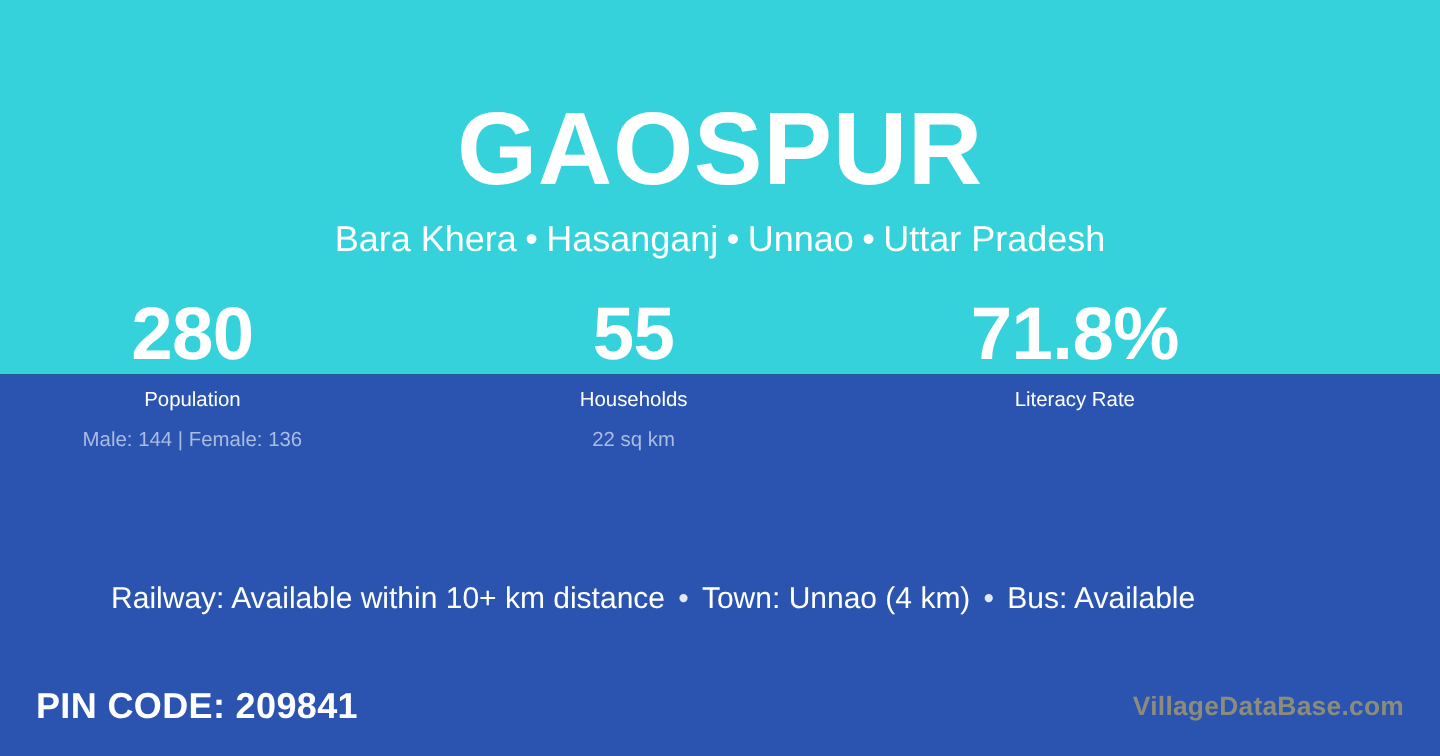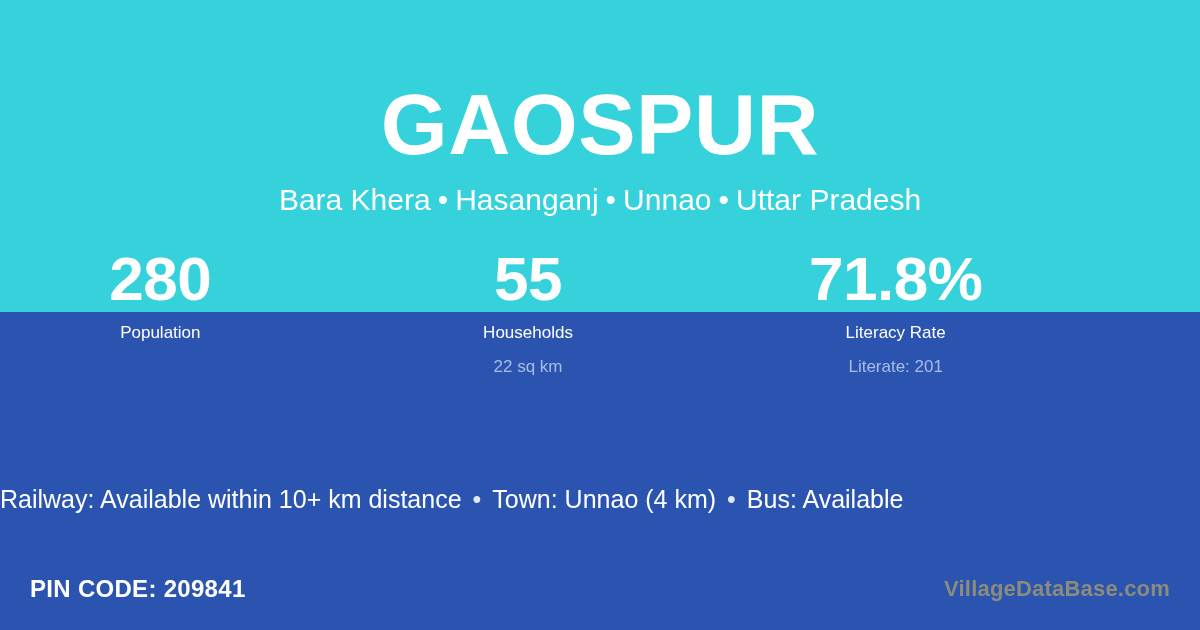--- a/index.html
+++ b/index.html
@@ -110,21 +110,21 @@
     font-weight: normal;
     color: #A9BDE2;
   }
 
   
   #amenities-line {
     position: absolute;
     left: 0;
     top: 483px;
     width: 996px;
-    text-align: left;
+    text-align: right;
     font-size: 25px;
     line-height: 32px;
     color: #ffffff;
     white-space: nowrap;
     z-index: 3;
   }
   #amenities-line .sep {
     padding: 0 11px;
     color: #E2E8F5;
   }
@@ -135,21 +135,21 @@
     left: 0;
     top: 573px;
     width: 1200px;
     height: 45px;
     z-index: 3;
   }
   #pin-code {
     position: absolute;
     left: 30px;
     top: 0;
-    font-size: 24px;
+    font-size: 30px;
     line-height: 32px;
     font-weight: bold;
     color: #ffffff;
     letter-spacing: 0.3px;
     text-align: center;
   }
   #site-brand {
     position: absolute;
     right: 30px;
     top: 2px;
@@ -174,32 +174,32 @@
     <div id="village-location">
       <span>Bara Khera</span><span class="sep">•</span><span>Hasanganj</span><span class="sep">•</span><span>Unnao</span><span class="sep">•</span><span>Uttar Pradesh</span>
     </div>
   </div>
 
   <div id="stats-row">
 
     <div class="stat-block">
       <div class="stat-value">280</div>
       <div class="stat-label">Population</div>
+      <div class="stat-detail">Male: 144 | Female: 136</div>
     </div>
 
     <div class="stat-block">
       <div class="stat-value">55</div>
       <div class="stat-label">Households</div>
       <div class="stat-detail">22 sq km</div>
     </div>
 
     <div class="stat-block">
       <div class="stat-value">71.8%</div>
       <div class="stat-label">Literacy Rate</div>
-      <div class="stat-detail">Literate: 201</div>
     </div>
 
   </div>
 
   <div id="amenities-line">
     <span>Railway: Available within 10+ km distance</span><span class="sep">•</span><span>Town: Unnao (4 km)</span><span class="sep">•</span><span>Bus: Available</span>
   </div>
 
   <div id="footer">
     <div id="pin-code">PIN CODE: 209841</div>

